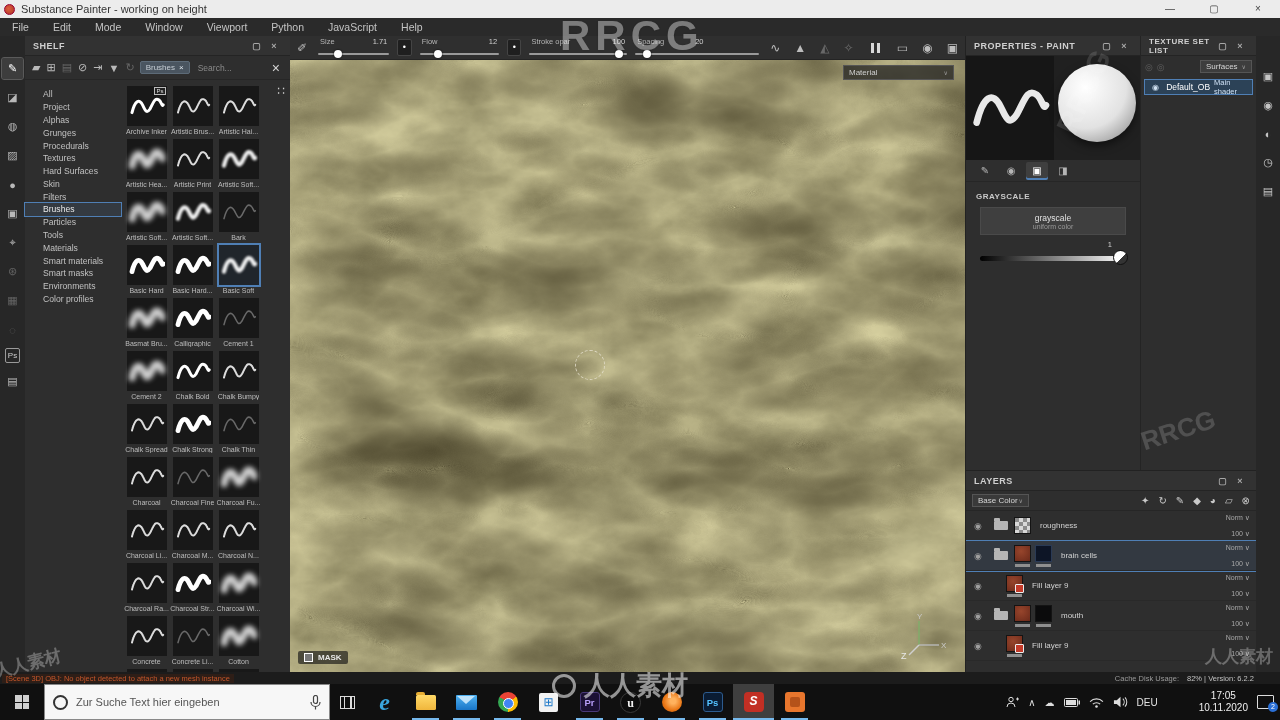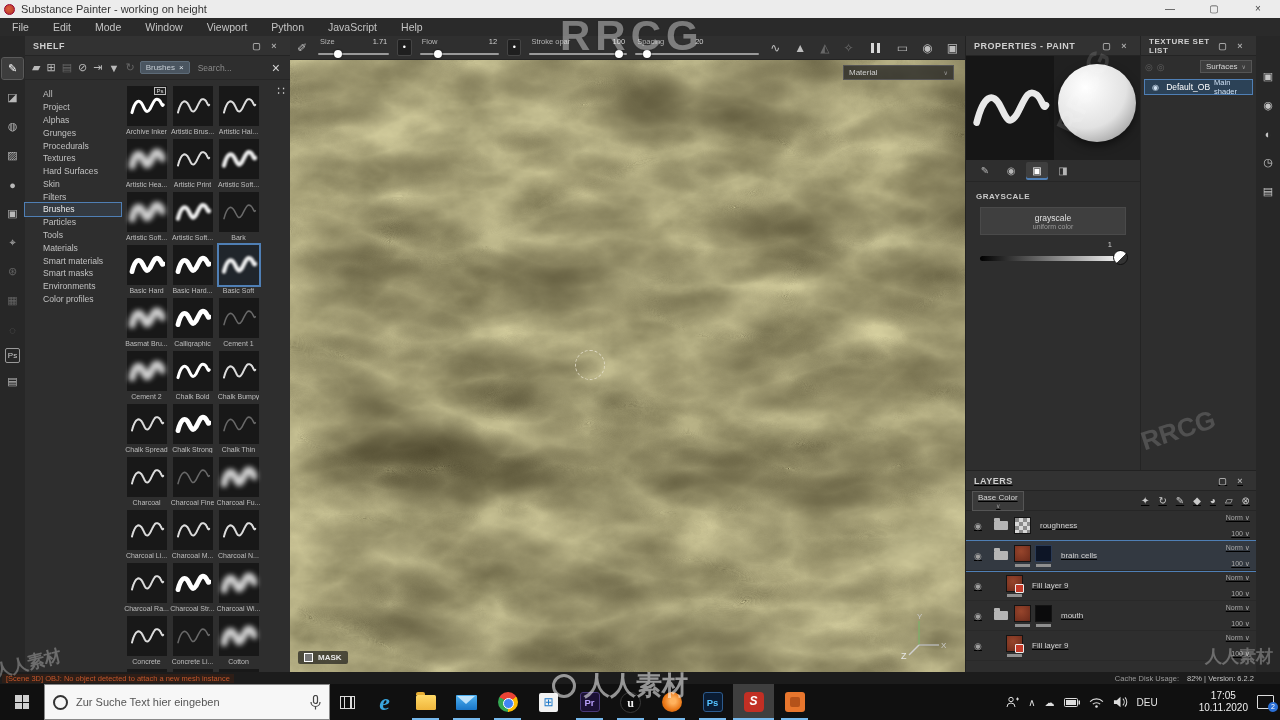--- a/index.html
+++ b/index.html
@@ -106,23 +106,23 @@
   #tsrow1{display:flex;align-items:center;padding:4px 4px;gap:4px;}
   .tsico{color:#8a8a8a;font-size:9px;opacity:.5;}
   #settingsbtn{margin-left:auto;background:#3d3d3d;border:1px solid #555;color:#d5d5d5;font-size:8px;padding:1px 5px;display:flex;align-items:center;gap:3px;}
   #tsrowsel{margin:2px 3px;height:16px;background:#2c4257;border:1px solid #4f7fb5;display:flex;align-items:center;padding:0 4px;gap:4px;}
   #tsrowsel .eye{color:#cfe0f0;font-size:8px;}
   #tsrowsel .nm{color:#ffffff;font-size:8.5px;font-weight:normal;}
   #tsrowsel .sh{margin-left:auto;color:#cfe1f5;font-size:7.5px;}
   #rightstrip{left:1256px;top:36px;width:24px;height:636px;background:#272727;display:flex;flex-direction:column;align-items:center;padding-top:34px;gap:16px;z-index:20;}
   .rico{color:#c5c5c5;font-size:11px;}
   
-  #layers{left:965px;top:470px;width:291px;height:202px;background:#2e2e2e;border-left:1px solid #222;border-top:1px solid #222;z-index:20;overflow:hidden;text-decoration:underline;}
+  #layers{left:965px;top:470px;width:291px;height:202px;background:#2e2e2e;border-left:1px solid #222;border-top:1px solid #222;z-index:20;overflow:hidden;}
   #laybar{height:20px;display:flex;align-items:center;padding:0 6px;gap:7px;border-bottom:1px solid #262626;}
-  #chandd{background:#3a3a3a;border:1px solid #555;color:#d5d5d5;font-size:8px;padding:1px 5px;display:flex;align-items:center;gap:0;flex-direction:column;}
+  #chandd{background:#3a3a3a;border:1px solid #555;color:#d5d5d5;font-size:8px;padding:1px 5px;display:flex;align-items:center;gap:0;}
   #laybar .sp{flex:1;}
   .lbico{color:#c9c9c9;font-size:10px;}
   .lrow{position:relative;height:30px;display:flex;align-items:center;padding:0 4px;border-bottom:1px solid #292929;}
   .lrow.sel{outline:1.5px solid #4f7fb5;background:#333941;}
   .eye{color:#9f9f9f;font-size:9px;width:16px;text-align:center;}
   .fold-ico{width:14px;height:9px;background:#b5b5b5;border-radius:1px;position:relative;margin:0 6px 0 8px;}
   .fold-ico::before{content:"";position:absolute;left:0;top:-3px;width:6px;height:3px;background:#b5b5b5;border-radius:1px 1px 0 0;}
   .thwrap{display:flex;flex-direction:column;align-items:center;margin-right:4px;}
   .th{width:17px;height:17px;border:1px solid #141414;position:relative;}
   .th-checker{background:conic-gradient(#d8d8d8 25%,#8a8a8a 0 50%,#d8d8d8 0 75%,#8a8a8a 0);background-size:8px 8px;}

